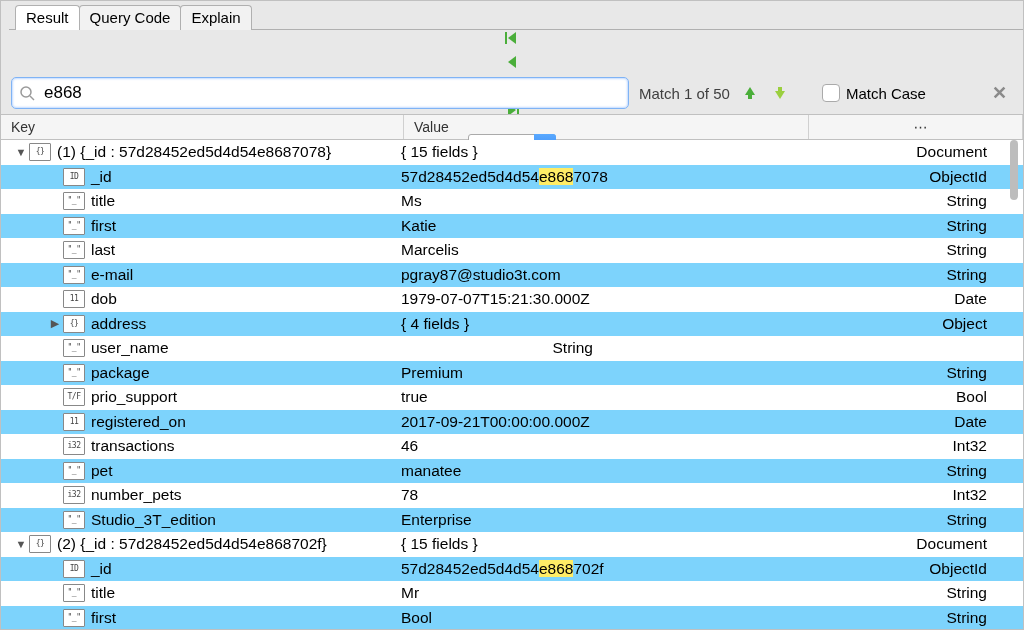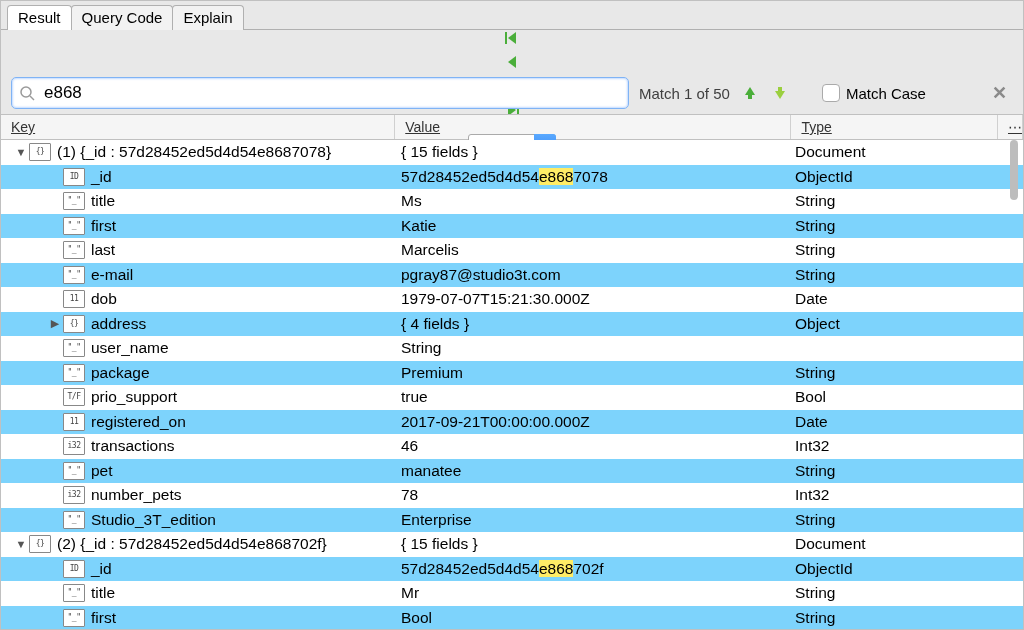--- a/index.html
+++ b/index.html
@@ -25,20 +25,21 @@
 
   
   .tabbar {
     display: flex;
     align-items: flex-end;
     height: 28px;
     background: #e8e8e8;
     border-bottom: 1px solid #b0b0b0;
     padding-left: 6px;
     gap: 0;
+    margin-left: 8px;
   }
   .tab {
     padding: 3px 10px 4px 10px;
     border: 1px solid #b0b0b0;
     border-bottom: none;
     border-top-left-radius: 4px;
     border-top-right-radius: 4px;
     background: #f2f2f2;
     font-size: 15px;
     margin-right: -1px;
@@ -194,21 +195,20 @@
 
   
   .grid-header {
     display: flex;
     height: 24px;
     background: #f5f5f5;
     border-top: 1px solid #c0c0c0;
     border-bottom: 1px solid #c0c0c0;
     font-size: 14px;
     color: #333;
-    text-decoration: underline;
   }
   .ghcell {
     display: flex;
     align-items: center;
     padding-left: 10px;
     border-right: 1px solid #d0d0d0;
   }
   .col-key   { width: 392px; }
   .col-value { width: 394px; }
   .col-type  { width: 200px; }
@@ -243,20 +243,21 @@
     overflow: hidden;
     white-space: nowrap;
     box-sizing: border-box;
   }
   .cell-type {
     width: 200px;
     padding-left: 8px;
     overflow: hidden;
     white-space: nowrap;
     box-sizing: border-box;
+    text-align: right;
   }
   .twisty {
     display: inline-flex;
     width: 12px;
     justify-content: center;
     color: #555;
     font-size: 11px;
     margin-right: 0;
   }
   .type-icon {
@@ -444,21 +445,20 @@
     <span class="match-case">
       <span class="checkbox-box"></span>
       <span>Match Case</span>
     </span>
     <span class="close-x">✕</span>
   </div>
 
   <div class="grid-header">
     <div class="ghcell col-key">Key</div>
     <div class="ghcell col-value">Value</div>
-    <div class="ghcell col-type">Type</div>
     <div class="ghcell col-scroll">⋯</div>
   </div>
 
   <div class="grid-body" id="grid-body">
     <div class="scroll-track">
       <div class="scroll-thumb"></div>
     </div>
   <div class="row">
         <div class="cell-key">
           <span style="display: inline-block; width: 14px;"></span>

